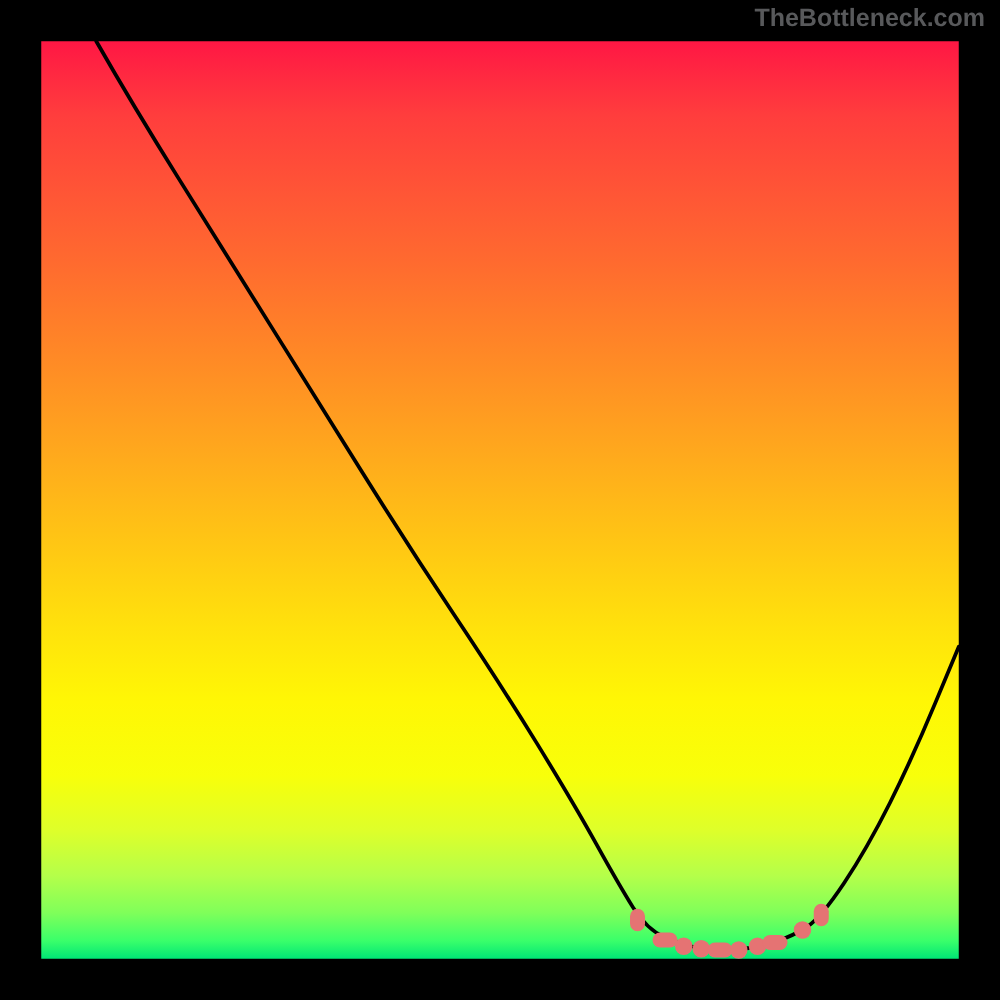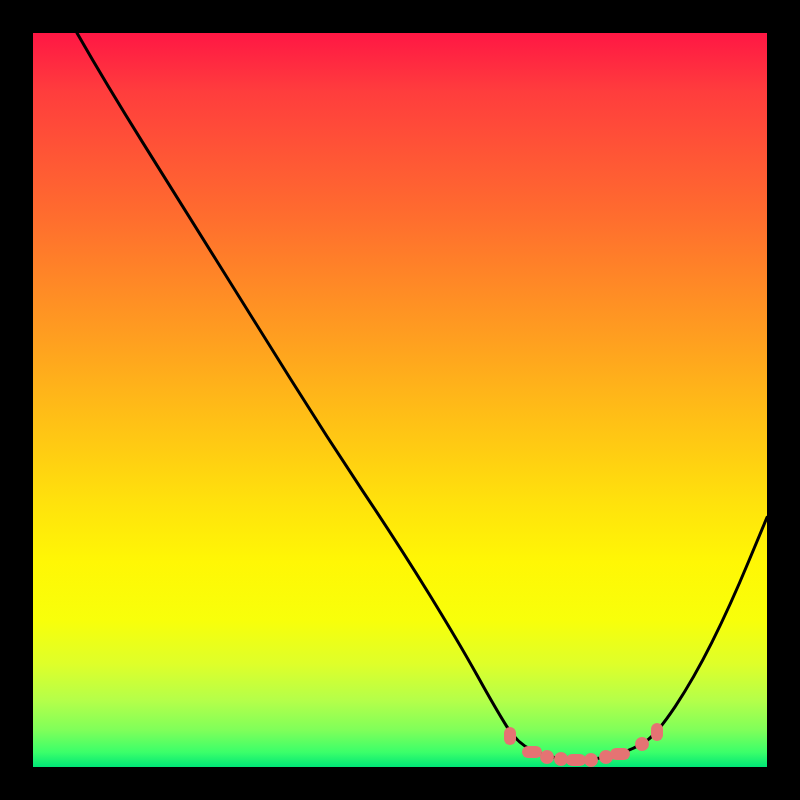--- a/index.html
+++ b/index.html
@@ -73,20 +73,21 @@
   .dot.tall {
     width: 12px;
     height: 18px;
     border-radius: 6px;
   }
 </style>
 </head>
 <body>
 
 <div class="frame">
+  <div class="attribution">TheBottleneck.com</div>
 
   <div class="plot-area">
     <svg class="curve" viewBox="0 0 734 734" preserveAspectRatio="none">
       <path id="curve-path" d="M 44.0 0.0 Q 73.4 51.4 110.1 110.1 Q 146.8 168.8 183.5 227.5 Q 220.2 286.3 256.9 345.0 Q 293.6 403.7 330.3 458.8 Q 367.0 513.8 396.4 561.5 Q 425.7 609.2 444.1 642.3 Q 462.4 675.3 473.4 692.9 Q 484.4 710.5 499.1 717.1 Q 513.8 723.7 528.5 725.6 Q 543.2 727.4 557.8 726.3 Q 572.5 725.2 587.2 720.4 Q 601.9 715.6 612.9 708.3 Q 623.9 701.0 642.3 673.4 Q 660.6 645.9 679.0 609.2 Q 697.3 572.5 715.6 528.5 L 734.0 484.4" fill="none" stroke="#000000" stroke-width="3" stroke-linecap="round" stroke-linejoin="round"></path>
     </svg>
     <div class="dots" id="dots-layer">
         <div class="dot tall" style="left: 477.1px; top: 703.172px; background: rgb(229, 115, 115);"></div>
         <div class="dot wide" style="left: 499.12px; top: 719.32px; background: rgb(229, 115, 115);"></div>
         <div class="dot" style="left: 513.8px; top: 723.724px; background: rgb(229, 115, 115);"></div>
         <div class="dot" style="left: 528.48px; top: 725.926px; background: rgb(229, 115, 115);"></div>

